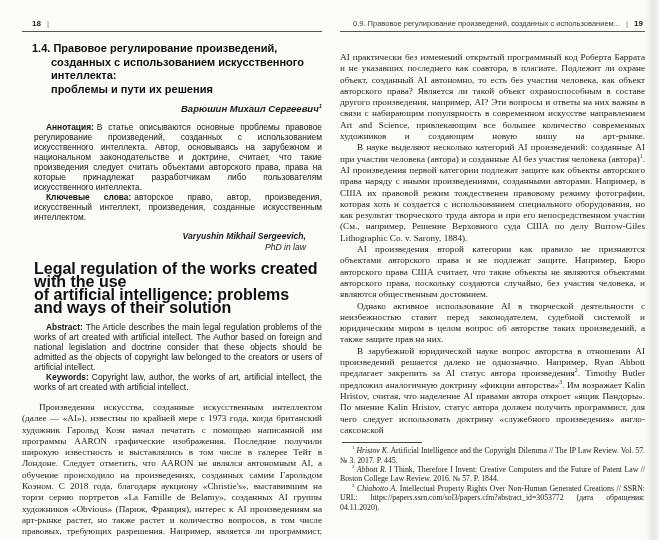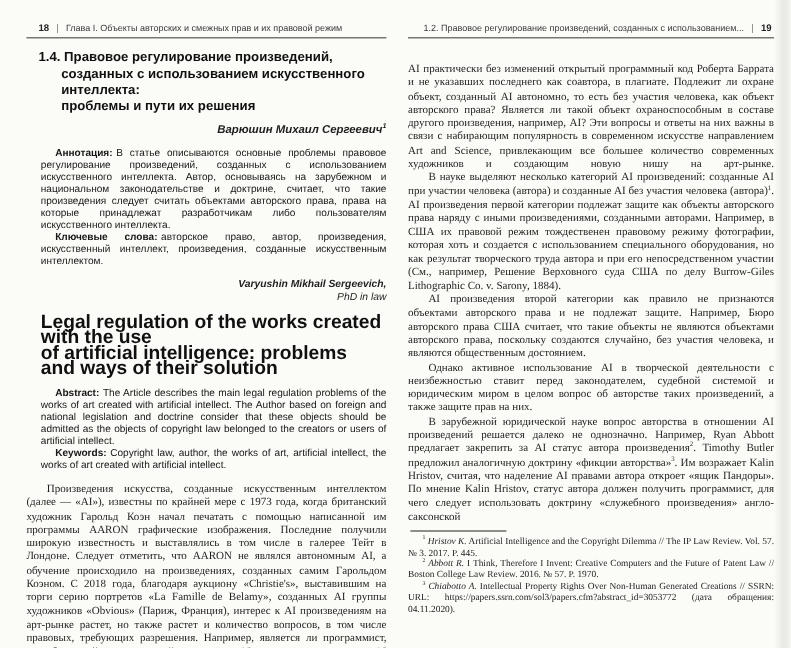--- a/index.html
+++ b/index.html
@@ -63,21 +63,21 @@
     font-size: 8.4px; line-height: 10px;
     text-align: justify;
     margin: 0 0 0 12px; text-indent: 12px;
     color: #161616;
   }
   .meta-label { font-weight: bold; margin-right: 3px; }
 
   .author-en {
     font-family: "Liberation Sans", sans-serif;
     font-style: italic; font-size: 8.6px; line-height: 10.5px;
-    text-align: right; margin: 9px 0 10px 0;
+    text-align: right; margin: 9px 16px 10px 0;
   }
   .author-en .b { font-weight: bold; }
 
   .title-en {
     font-family: "Liberation Sans", sans-serif;
     font-weight: bold; font-size: 16px; line-height: 13px;
     color: #101010; margin: 4px 0 8px 12px;
   }
 
   
@@ -104,21 +104,20 @@
 </style>
 </head>
 <body>
 
 <div class="spread">
 
   <div class="page page-left">
     <div class="running-head">
       <span class="pn">18</span>
       <span class="bar">|</span>
-      <span>Глава I. Объекты авторских и смежных прав и их правовой режим</span>
     </div>
     <div class="head-rule"></div>
 
     <div class="sec-title">
       <div>1.4. Правовое регулирование произведений,</div>
       <div class="cont">созданных с использованием искусственного интеллекта:</div>
       <div class="cont">проблемы и пути их решения</div>
     </div>
 
     <div class="author-ru"><span>Варюшин Михаил Сергеевич</span><sup>1</sup></div>
@@ -140,36 +139,36 @@
     <p class="meta-par"><span class="meta-label">Keywords:</span><span>Copyright law, author, the works of art, artificial intellect, the works of art created with artificial intellect.</span></p>
 
     <div class="bodytext">
       <p class="cont-last">Произведения искусства, созданные искусственным интеллектом (далее — «AI»), известны по крайней мере с 1973 года, когда британский художник Гарольд Коэн начал печатать с помощью написанной им программы AARON графические изображения. Последние получили широкую известность и выставлялись в том числе в галерее Тейт в Лондоне. Следует отметить, что AARON не являлся автономным AI, а обучение происходило на произведениях, созданных самим Гарольдом Коэном. С 2018 года, благодаря аукциону «Christie's», выставившим на торги серию портретов «La Famille de Belamy», созданных AI группы художников «Obvious» (Париж, Франция), интерес к AI произведениям на арт-рынке растет, но также растет и количество вопросов, в том числе правовых, требующих разрешения. Например, является ли программист, разработавший программный код для AI, автором созданных AI произведений? Так, критики обвинили «Obvious», использовавших в своем</p>
     </div>
 
   </div>
 
   <div class="page page-right">
     <div class="running-head">
-      <span>1.2. Правовое регулирование произведений, созданных с использованием...</span>
+      <span>0.9. Правовое регулирование произведений, созданных с использованием...</span>
       <span class="bar">|</span>
       <span class="pn">19</span>
     </div>
     <div class="head-rule"></div>
 
     <div class="bodytext">
       <p class="no-indent cont-last">AI практически без изменений открытый программный код Роберта Баррата и не указавших последнего как соавтора, в плагиате. Подлежит ли охране объект, созданный AI автономно, то есть без участия человека, как объект авторского права? Является ли такой объект охраноспособным в составе другого произведения, например, AI? Эти вопросы и ответы на них важны в связи с набирающим популярность в современном искусстве направлением Art and Science, привлекающим все большее количество современных художников и создающим новую нишу на арт-рынке.</p>
       <p><span>В науке выделяют несколько категорий AI произведений: созданные AI при участии человека (автора) и созданные AI без участия человека (автора)</span><sup>1</sup><span>. AI произведения первой категории подлежат защите как объекты авторского права наряду с иными произведениями, созданными авторами. Например, в США их правовой режим тождественен правовому режиму фотографии, которая хоть и создается с использованием специального оборудования, но как результат творческого труда автора и при его непосредственном участии (См., например, Решение Верховного суда США по делу Burrow-Giles Lithographic Co. v. Sarony, 1884).</span></p>
       <p>AI произведения второй категории как правило не признаются объектами авторского права и не подлежат защите. Например, Бюро авторского права США считает, что такие объекты не являются объектами авторского права, поскольку создаются случайно, без участия человека, и являются общественным достоянием.</p>
       <p>Однако активное использование AI в творческой деятельности с неизбежностью ставит перед законодателем, судебной системой и юридическим миром в целом вопрос об авторстве таких произведений, а также защите прав на них.</p>
       <p class="cont-last"><span>В зарубежной юридической науке вопрос авторства в отношении AI произведений решается далеко не однозначно. Например, Ryan Abbott предлагает закрепить за AI статус автора произведения</span><sup>2</sup><span>. Timothy Butler предложил аналогичную доктрину «фикции авторства»</span><sup>3</sup><span>. Им возражает Kalin Hristov, считая, что наделение AI правами автора откроет «ящик Пандоры». По мнение Kalin Hristov, статус автора должен получить программист, для чего следует использовать доктрину «служебного произведения» англо-саксонской</span></p>
     </div>
 
     <div class="fn-area">
       <div class="fn-rule"></div>
       <p class="footnote"><sup>1</sup> <span class="fn-author">Hristov K.</span> <span>Artificial Intelligence and the Copyright Dilemma // The IP Law Review. Vol. 57. № 3. 2017. P. 445.</span></p>
-      <p class="footnote"><sup>2</sup> <span class="fn-author">Abbott R.</span> <span>I Think, Therefore I Invent: Creative Computers and the Future of Patent Law // Boston College Law Review. 2016. № 57. P. 1970.</span></p>
+      <p class="footnote"><sup>2</sup> <span class="fn-author">Abbott R.</span> <span>I Think, Therefore I Invent: Creative Computers and the Future of Patent Law // Boston College Law Review. 2016. № 57. P. 1844.</span></p>
       <p class="footnote"><sup>3</sup> <span class="fn-author">Chiabotto A.</span> <span>Intellectual Property Rights Over Non-Human Generated Creations // SSRN: URL: https://papers.ssrn.com/sol3/papers.cfm?abstract_id=3053772 (дата обращения: 04.11.2020).</span></p>
     </div>
   </div>
 
   <div class="edge-shadow"></div>
 </div>
 
 </body></html>

